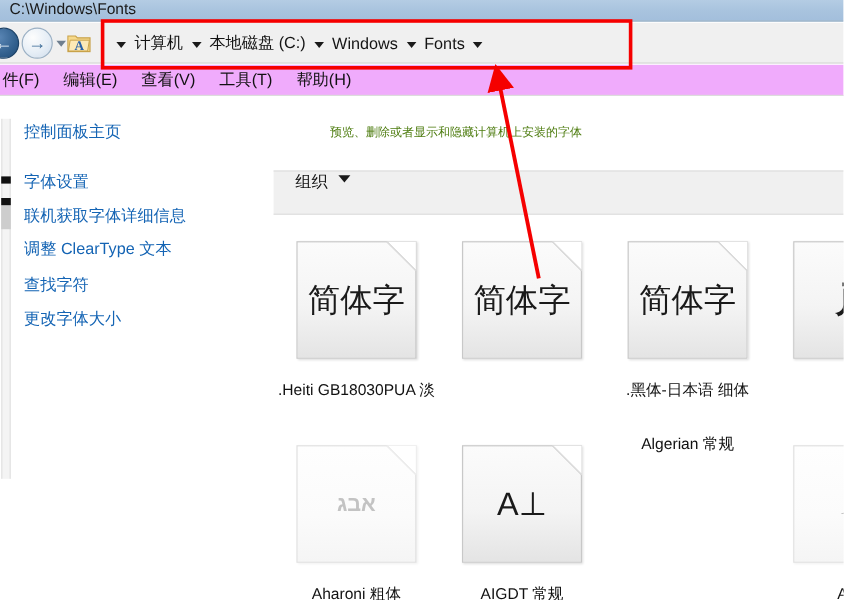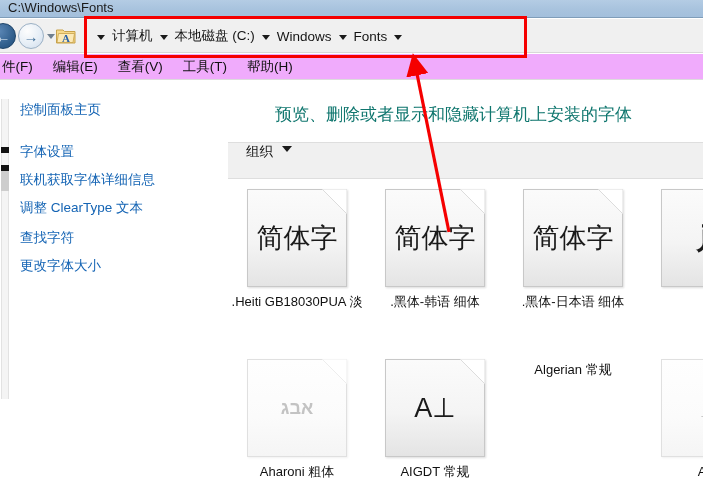--- a/index.html
+++ b/index.html
@@ -107,41 +107,41 @@
     font-size: 13.5px; color: #1464b4; white-space: nowrap; cursor: pointer;
   }
 
   
   .main {
     position: absolute; left: 220px; top: 0; width: 483px; height: 419px;
     background: #ffffff;
   }
   .main-heading {
     position: absolute; left: 55px; top: 22px;
-    font-size: 17px; color: #0f766e; white-space: nowrap;
+    font-size: 10px; color: #4d7c0f; white-space: nowrap;
   }
   .org-toolbar {
     position: absolute; left: 8px; top: 61px; width: 475px; height: 37px;
     background: #f0f0f0;
     border-top: 1px solid #dedede;
     border-bottom: 1px solid #dedede;
     display: flex; 
   }
   .org-label { font-size: 13.5px; color: #111; margin-left: 18px; }
   .org-caret {
     width: 0; height: 0; border-left: 5px solid transparent;
     border-right: 5px solid transparent; border-top: 6px solid #1a1a1a;
     margin-left: 9px; margin-top: 3px;
   }
 
   
   .grid { position: absolute; left: 8px; top: 104px; width: 478px; height: 315px; }
   .tile { position: absolute; width: 138px; }
   .thumbwrap {
-    position: relative; width: 100px; height: 98px; margin: 4px auto;
+    position: relative; width: 100px; height: 98px; margin: 16px auto;
   }
   .page {
     position: absolute; inset: 0;
     background: linear-gradient(to bottom, #fbfbfb 0%, #f4f4f4 55%, #e4e4e4 100%);
     border: 1px solid #c8c8c8;
     box-shadow: 1px 1px 2px rgba(0,0,0,0.14);
   }
   .tile.hidden-font .page {
     background: linear-gradient(to bottom, #fefefe 0%, #fbfbfb 60%, #f5f5f5 100%);
     border-color: #e0e0e0;
@@ -269,21 +269,20 @@
               <div class="page">
                 <div class="preview cjk">简体字</div>
               </div>
               <div class="foldshape"><svg width="25" height="25" viewBox="0 0 25 25">
                   <path d="M0,0 L25,25 L25,0 Z" fill="#ffffff"></path>
                   <path d="M0,0 L25,25" stroke="#c8c8c8" stroke-width="1"></path>
                   <path d="M0,0 L0,0" fill="none"></path>
                   <path d="M25,25 L25,0 L0,0 Z" fill="none" stroke="#dcdcdc" stroke-width="1"></path>
                 </svg></div>
             </div>
-            <div class="tile-label">.黑体-韩语 细体</div>
           </div>
           <div class="tile" style="left: 276px; top: 0px;">
             <div class="thumbwrap">
               <div class="page">
                 <div class="preview cjk">简体字</div>
               </div>
               <div class="foldshape"><svg width="25" height="25" viewBox="0 0 25 25">
                   <path d="M0,0 L25,25 L25,0 Z" fill="#ffffff"></path>
                   <path d="M0,0 L25,25" stroke="#c8c8c8" stroke-width="1"></path>
                   <path d="M0,0 L0,0" fill="none"></path>

